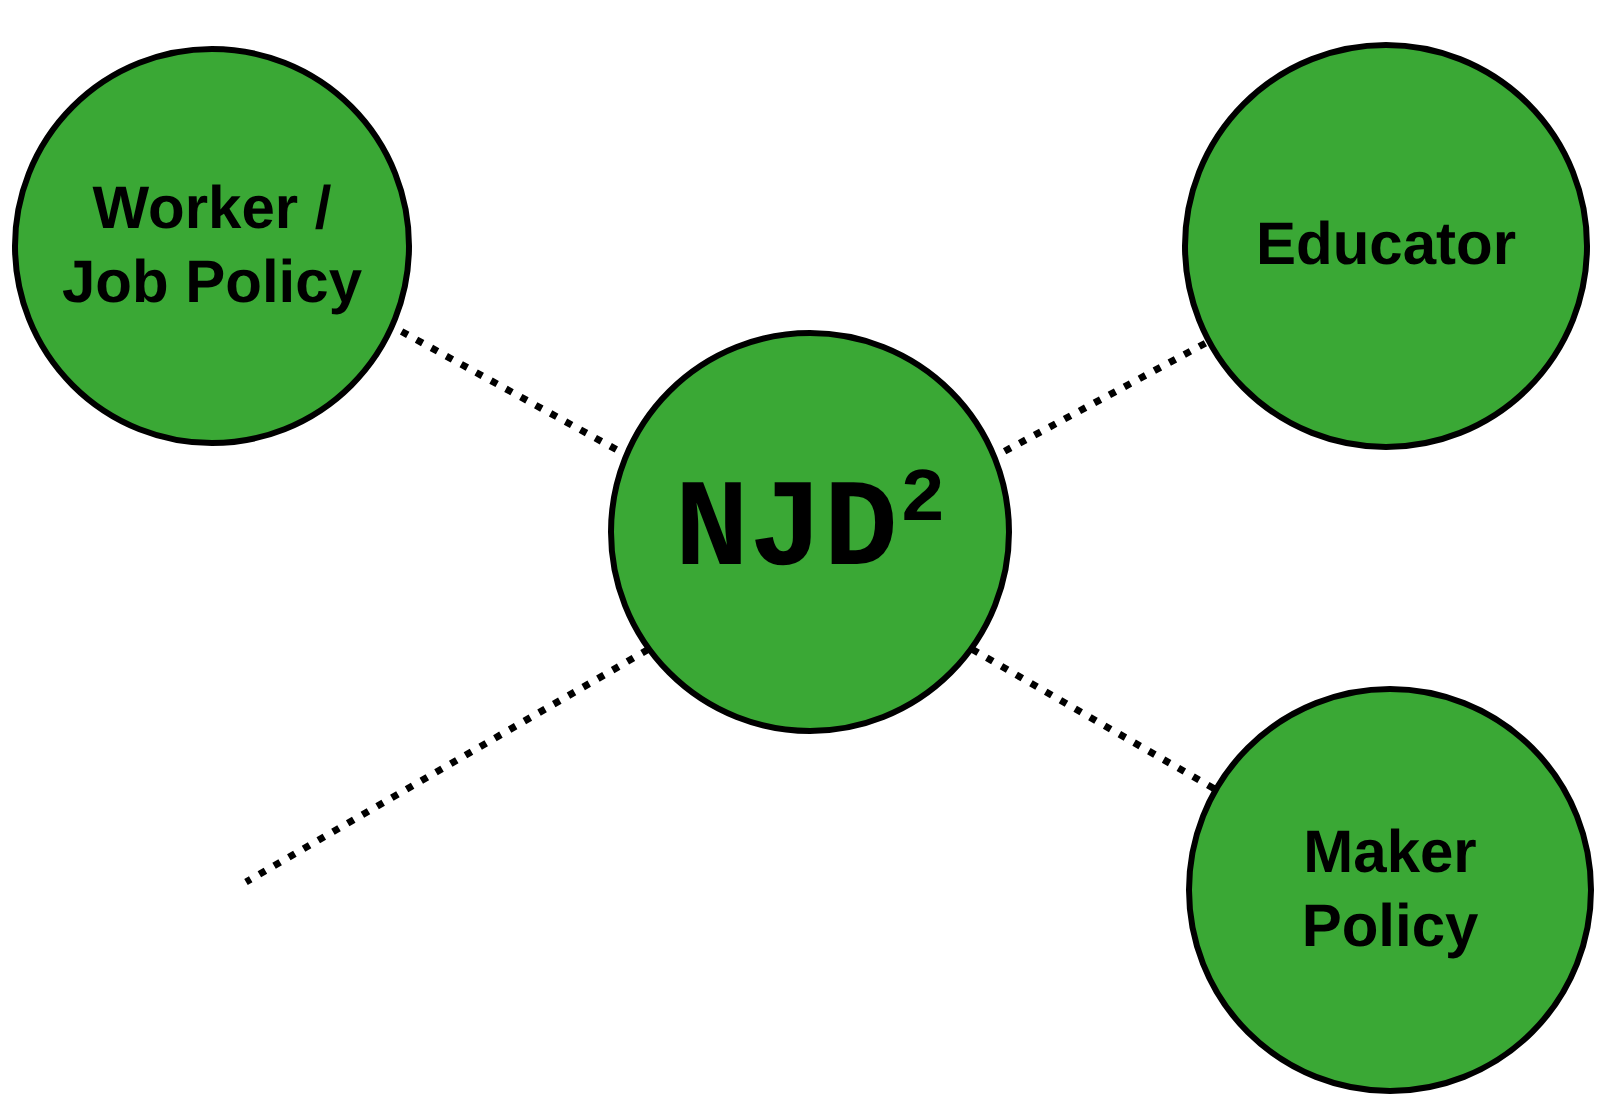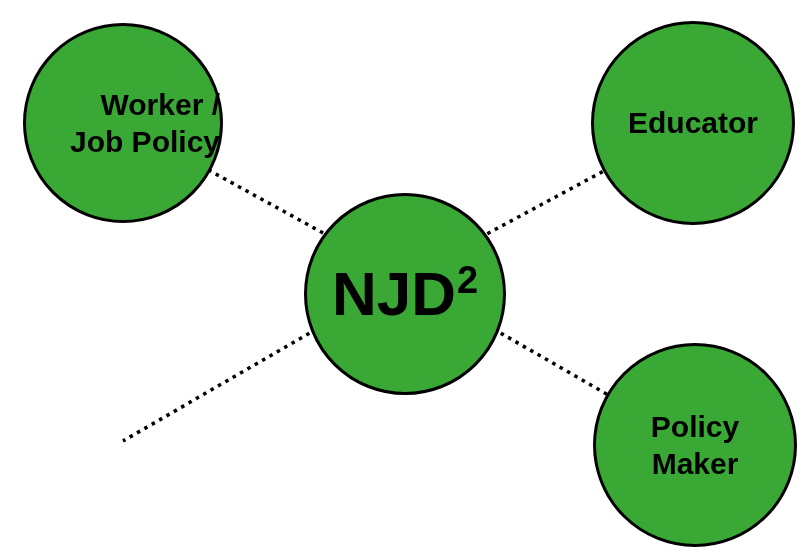--- a/index.html
+++ b/index.html
@@ -32,23 +32,23 @@
     flex-direction: column;
     align-items: center;
     justify-content: center;
     text-align: center;
     color: #000000;
     font-weight: bold;
     font-size: 30px;
     line-height: 1.25;
   }
   .node span:empty { display: none; }
-  .node-tl { left: 23px;  top: 23px;  width: 200px; height: 200px; align-items: flex-end; }
+  .node-tl { left: 6px;  top: 23px;  width: 200px; height: 200px; }
   .node-tr { left: 591px; top: 21px;  width: 204px; height: 204px; }
-  .node-c  { left: 304px; top: 193px; width: 202px; height: 202px; font-size: 62px; }
+  .node-c  { left: 304px; top: 165px; width: 202px; height: 202px; font-size: 62px; font-family: Liberation Mono, monospace; }
   .node-bl { left: 23px;  top: 341px; width: 200px; height: 200px; }
   .node-br { left: 593px; top: 343px; width: 204px; height: 204px; }
   .center-label { display: inline-block; white-space: nowrap; }
   .center-sup {
     font-size: 38px;
     position: relative;
     top: -22px;
     margin-left: 1px;
   }
 </style>
@@ -73,17 +73,17 @@
     <span>Job Policy</span>
   </div>
 
   <div class="node node-tr">
     <span>Educator</span>
 
   </div>
 
 
   <div class="node node-br">
+    <span>Maker</span>
     <span>Policy</span>
-    <span>Maker</span>
   </div>
 
 </div>
 
 </body></html>

